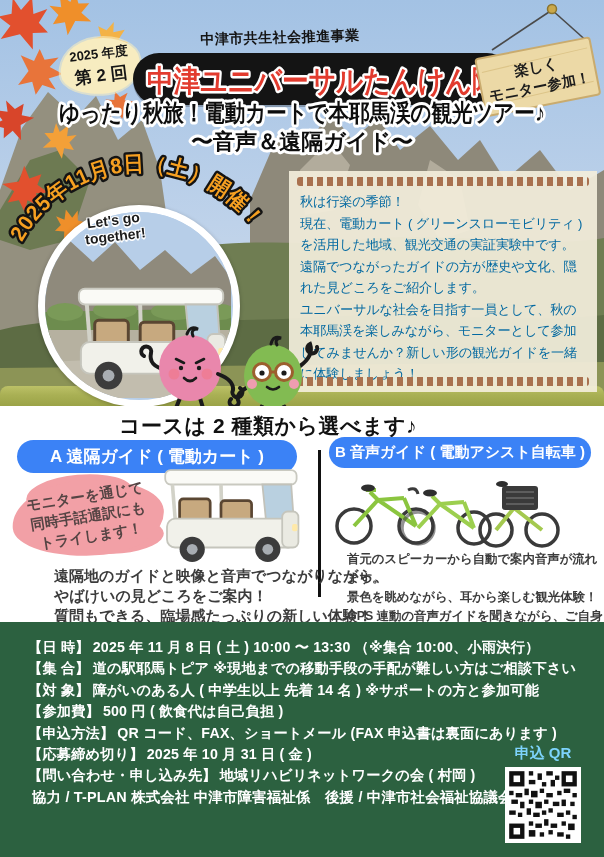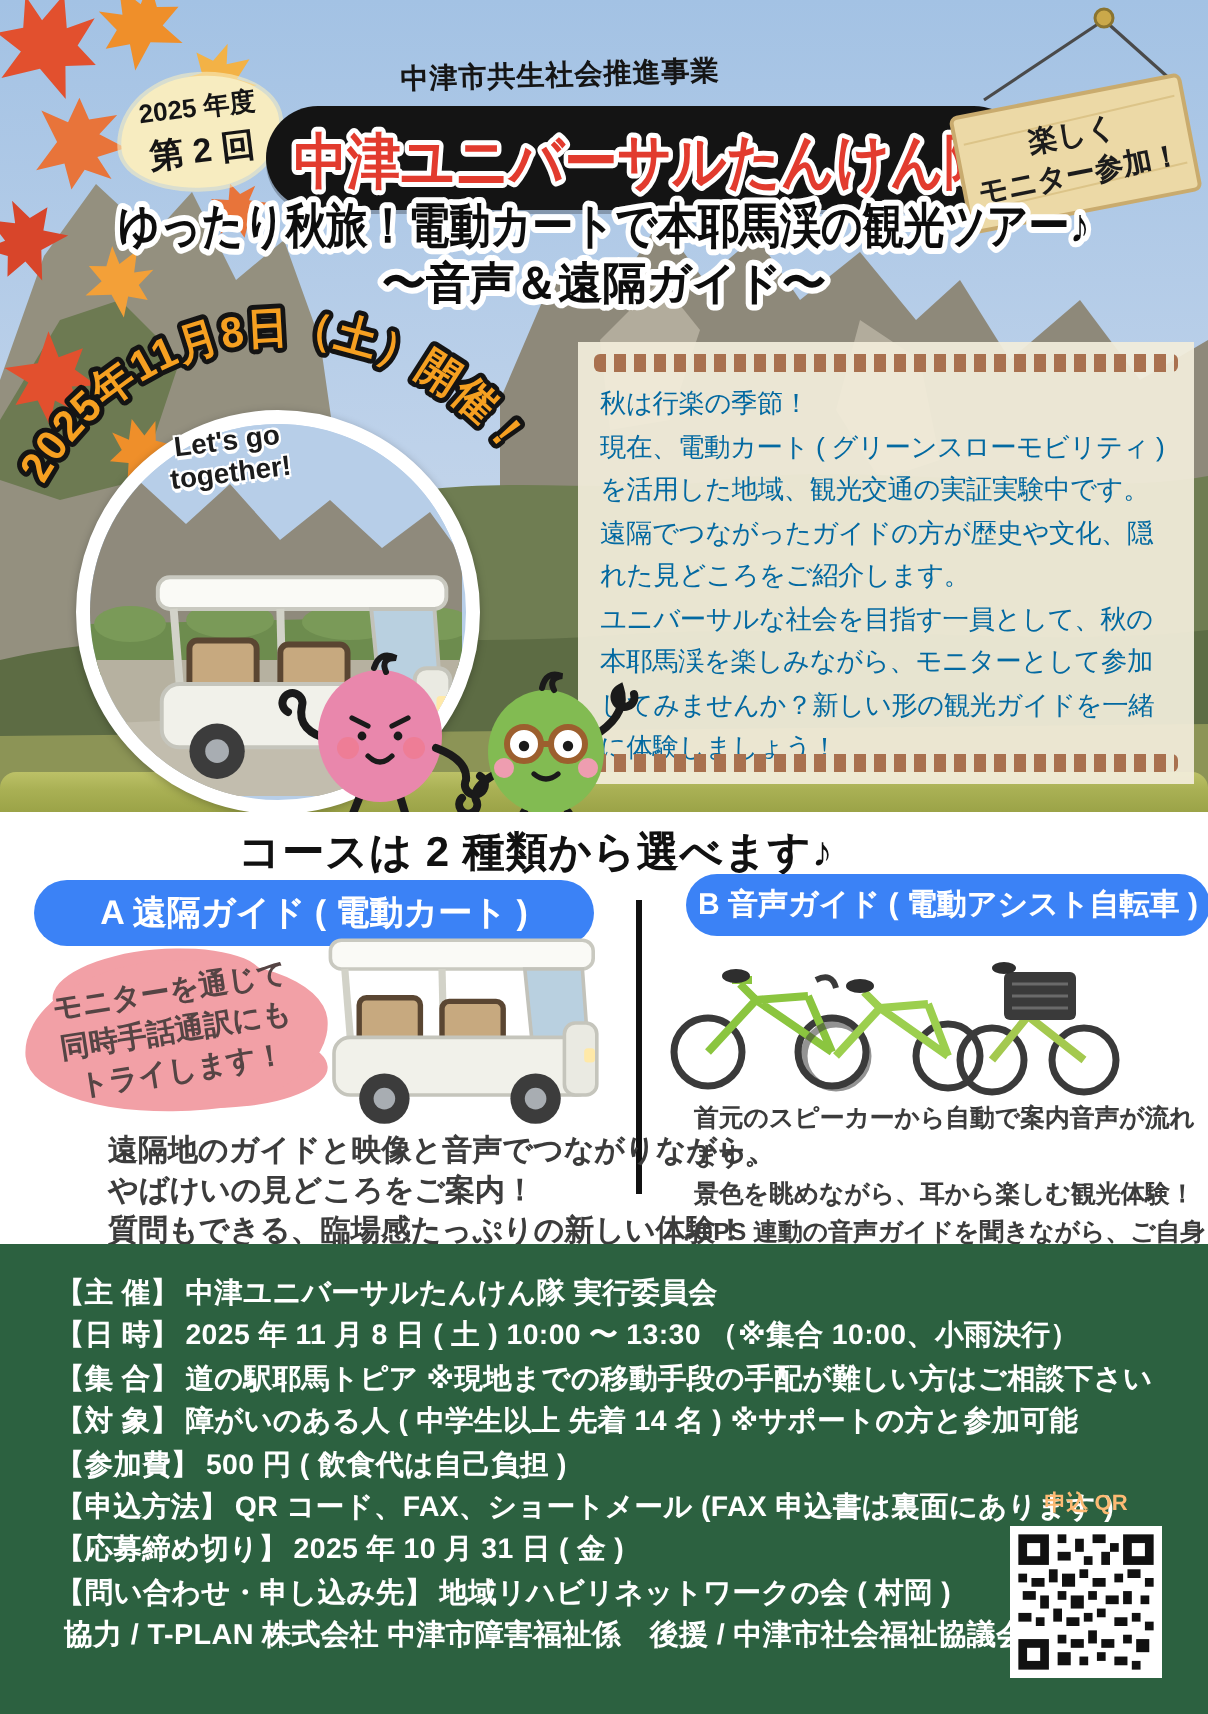--- a/index.html
+++ b/index.html
@@ -40,21 +40,21 @@
   .mascots{position:absolute;left:138px;top:322px;z-index:5;}
   .grass{position:absolute;left:0;bottom:0;width:604px;height:20px;z-index:1;
      background:linear-gradient(180deg,#bcc167 0%,#a9b054 45%,#9ba347 100%);border-radius:8px 8px 0 0;}
   
   .courses{position:absolute;left:0;top:406px;width:604px;height:216px;background:#ffffff;}
   .courses-heading{position:absolute;left:0;top:6px;width:536px;text-align:center;
      font-size:21px;font-weight:bold;color:#111;letter-spacing:.5px;}
   .pill{position:absolute;background:#3b82f6;color:#fff;font-weight:bold;text-align:center;
      border-radius:18px;display:flex;align-items:center;justify-content:center;}
   .pill-a{left:17px;top:34px;width:280px;height:33px;font-size:17px;}
-  .pill-b{left:343px;top:31px;width:262px;height:31px;font-size:15px;}
+  .pill-b{left:329px;top:31px;width:262px;height:31px;font-size:15px;}
   .divider{position:absolute;left:318px;top:44px;width:3px;height:147px;background:#111;}
   .bubble{position:absolute;left:12px;top:68px;width:152px;height:84px;z-index:2;transform:rotate(-5deg);}
   .bubble .blob{position:absolute;left:0;top:6px;width:100%;height:76px;background:#f2a0a6;
      border-radius:46% 54% 42% 58%/55% 48% 52% 45%;}
   .bubble .blob2{position:absolute;left:16px;top:0;width:70%;height:34px;background:#f2a0a6;
      border-radius:50% 50% 45% 55%/60% 55% 45% 40%;}
   .bubble .blob3{position:absolute;right:2px;bottom:2px;width:60%;height:34px;background:#f2a0a6;
      border-radius:55% 45% 50% 50%/45% 55% 50% 50%;}
   .bubble .txt{position:absolute;left:0;top:12px;width:100%;text-align:center;transform:rotate(-4deg);
      font-size:14.5px;line-height:20px;font-weight:bold;color:#544;white-space:pre-line;}
@@ -64,21 +64,21 @@
   .desc-a{left:54px;top:160px;font-size:15px;line-height:20px;}
   .desc-b{left:347px;top:144px;font-size:12.4px;line-height:19px;}
   
   .details{position:absolute;left:0;top:622px;width:604px;height:235px;background:#2c6140;color:#fff;}
   .d-lines{position:absolute;left:28px;top:15px;}
   .d-line{font-size:14.2px;font-weight:bold;line-height:21.4px;letter-spacing:.2px;}
   .d-line .lbl{margin-right:3px;}
   .d-phone{font-size:15px;font-weight:bold;line-height:21.4px;margin-left:86px;letter-spacing:.6px;}
   .d-credit{font-size:14.4px;font-weight:bold;line-height:21.4px;margin-left:4px;letter-spacing:.2px;}
   .qr-wrap{position:absolute;left:504px;top:122px;width:78px;text-align:center;}
-  .qr-label{font-size:11px;font-weight:bold;color:#fdba74;margin-bottom:4px;}
+  .qr-label{font-size:15px;font-weight:bold;color:#7dd3fc;margin-bottom:4px;}
   .qr-box{width:76px;height:76px;background:#fff;margin:0 auto;padding:2px;box-sizing:border-box;}
 </style>
 </head>
 <body>
 
 <div class="page">
 
   <div class="hero">
 
     <svg class="hero-bg" width="604" height="406" viewBox="0 0 604 406">
@@ -285,23 +285,20 @@
 やばけいの見どころをご案内！
 質問もできる、臨場感たっぷりの新しい体験！</div>
     <div class="desc desc-b">首元のスピーカーから自動で案内音声が流れます。
 景色を眺めながら、耳から楽しむ観光体験！
 GPS 連動の音声ガイドを聞きながら、ご自身の
 ペースでガイドツアーを楽しんでいただけます。</div>
   </div>
 
   <div class="details">
     <div class="d-lines">
-      <div class="d-line">
-        <span class="lbl">【主 催】</span><span>中津ユニバーサルたんけん隊 実行委員会</span>
-      </div>
       <div class="d-line">
         <span class="lbl">【日 時】</span><span>2025 年 11 月 8 日 ( 土 )  10:00 〜 13:30 （※集合 10:00、小雨決行）</span>
       </div>
       <div class="d-line">
         <span class="lbl">【集 合】</span><span>道の駅耶馬トピア ※現地までの移動手段の手配が難しい方はご相談下さい</span>
       </div>
       <div class="d-line">
         <span class="lbl">【対 象】</span><span>障がいのある人 ( 中学生以上 先着 14 名 ) ※サポートの方と参加可能</span>
       </div>
       <div class="d-line">

